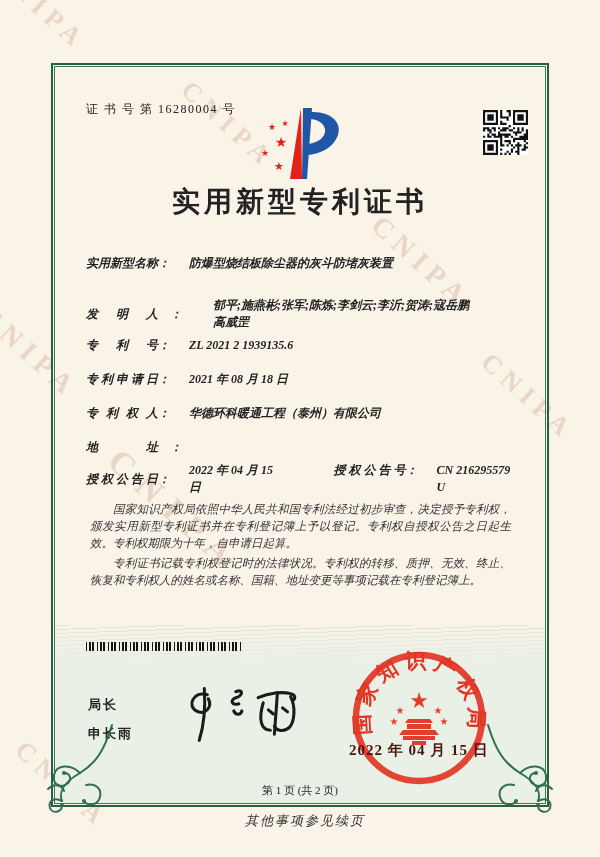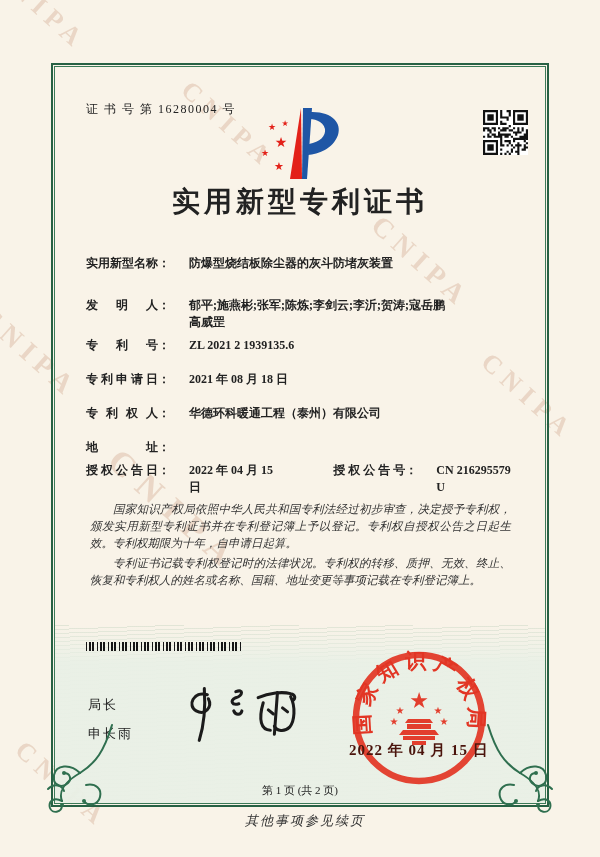--- a/index.html
+++ b/index.html
@@ -36,42 +36,42 @@
     position:absolute;left:33px;top:36px;font-size:12px;letter-spacing:1.5px;z-index:2;
   }
   .qr{position:absolute;left:430px;top:45px;width:45px;height:45px;z-index:2;background:#fff;}
   .logo{position:absolute;left:199px;top:41px;width:96px;height:75px;z-index:2;}
   .title{
     position:absolute;left:0;right:0;top:118px;margin:0;text-align:center;
     font-size:28px;font-weight:700;letter-spacing:4px;z-index:2;
   }
   
   .fields{position:absolute;left:33px;right:26px;top:190px;font-size:12px;line-height:17px;z-index:2;}
-  .row{display:flex;align-items:flex-start;}
+  .row{display:flex;align-items:center;font-style:italic;}
   .lbl{
     display:inline-block;width:72px;flex:0 0 72px;font-weight:700;
     text-align:justify;text-align-last:justify;
   }
   .colon{font-weight:700;margin-right:5px;}
   .val{font-weight:600;white-space:pre-line;margin-left:14px;}
-  .mb25{margin-bottom:25px;}.mb17{margin-bottom:17px;}.mb6{margin-bottom:6px;}
+  .mb25{margin-bottom:25px;}.mb17{margin-bottom:17px;}.mb6{margin-bottom:6px;gap:12px;}
   .pair2{margin-left:46px;display:flex;}
   
   .bodytext{position:absolute;left:37px;right:36px;top:436px;z-index:2;}
   .bodytext p{
     margin:0 0 3px 0;font-size:11.5px;line-height:17px;text-align:justify;
     text-indent:2em;font-style:italic;color:#333;
   }
   
   .barcode{
     position:absolute;left:33px;top:577px;width:156px;height:9px;z-index:2;
     background:repeating-linear-gradient(90deg,#161616 0 1px,transparent 1px 3px,#161616 3px 5px,transparent 5px 6px,#161616 6px 8px,transparent 8px 11px);
   }
   .signer{position:absolute;left:35px;top:631px;z-index:2;
-    font-family:"Liberation Sans","DejaVu Sans",sans-serif;font-weight:400;font-size:13px;letter-spacing:2px;}
+    font-family:"Liberation Sans","DejaVu Sans",sans-serif;font-weight:700;font-size:13px;letter-spacing:2px;}
   .signer div{margin-bottom:11px;}
   .sig{position:absolute;left:130px;top:620px;width:132px;height:64px;z-index:3;}
   .seal{position:absolute;left:294px;top:583px;width:144px;height:144px;z-index:3;}
   .seal-date{
     position:absolute;left:296px;top:676px;width:150px;z-index:4;
     font-size:15px;font-weight:700;color:#4a140c;letter-spacing:1px;white-space:nowrap;
   }
   .pageno{position:absolute;left:0;right:0;top:718px;text-align:center;font-size:11px;z-index:2;}
   .orn{position:absolute;bottom:-8px;width:70px;height:90px;z-index:4;}
   .orn-l{left:-7px;}

